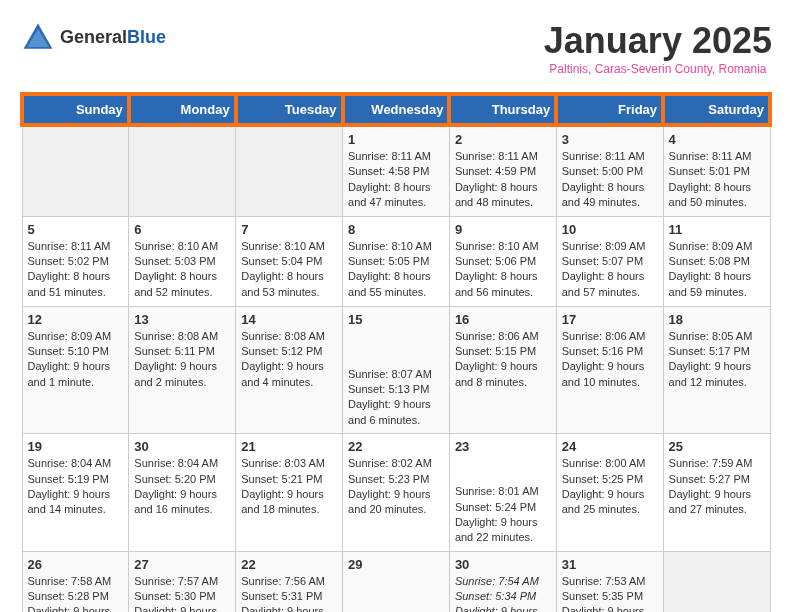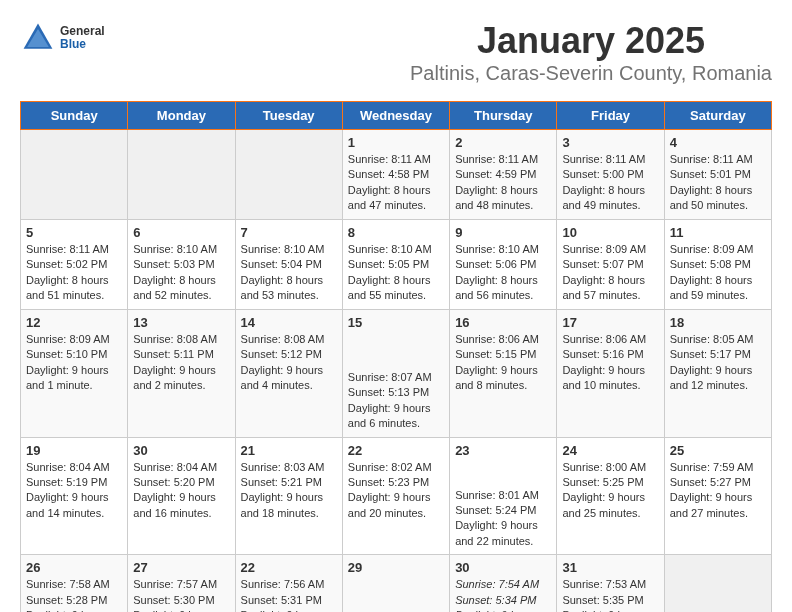--- a/index.html
+++ b/index.html
@@ -16,56 +16,56 @@
       align-items: flex-start;
       margin-bottom: 16px;
     }
     .logo {
       display: flex;
       align-items: center;
       gap: 4px;
     }
     .logo-text {
       display: flex;
-      flex-direction: column;
-      font-size: 12px;
+      flex-direction: row;
+      font-size: 18px;
       font-weight: bold;
       line-height: 1.1;
     }
     .logo-general { color: #333; }
     .logo-blue { color: #1a5fa8; }
     .logo-icon {
       width: 36px;
       height: 36px;
     }
     .title-block {
       text-align: center;
     }
     .calendar-title {
       font-size: 36px;
       font-weight: bold;
       color: #333;
     }
     .calendar-subtitle {
-      font-size: 20px;
-      color: #737373;
+      font-size: 12px;
+      color: #ec4899;
     }
     table {
       width: 100%;
       border-collapse: collapse;
       table-layout: fixed;
     }
     thead th {
       background-color: #2a6ab5;
       color: #fff;
       font-size: 13px;
       font-weight: bold;
       padding: 6px 4px;
-      text-align: center;
-      border: 1px solid #f97316;
+      text-align: right;
+      border: 4px solid #f97316;
     }
     tbody td {
       vertical-align: top;
       padding: 5px 5px;
       font-size: 11px;
       color: #333;
       border: 1px solid #ccc;
       background: #fff;
       min-height: 80px;
       height: 90px;

